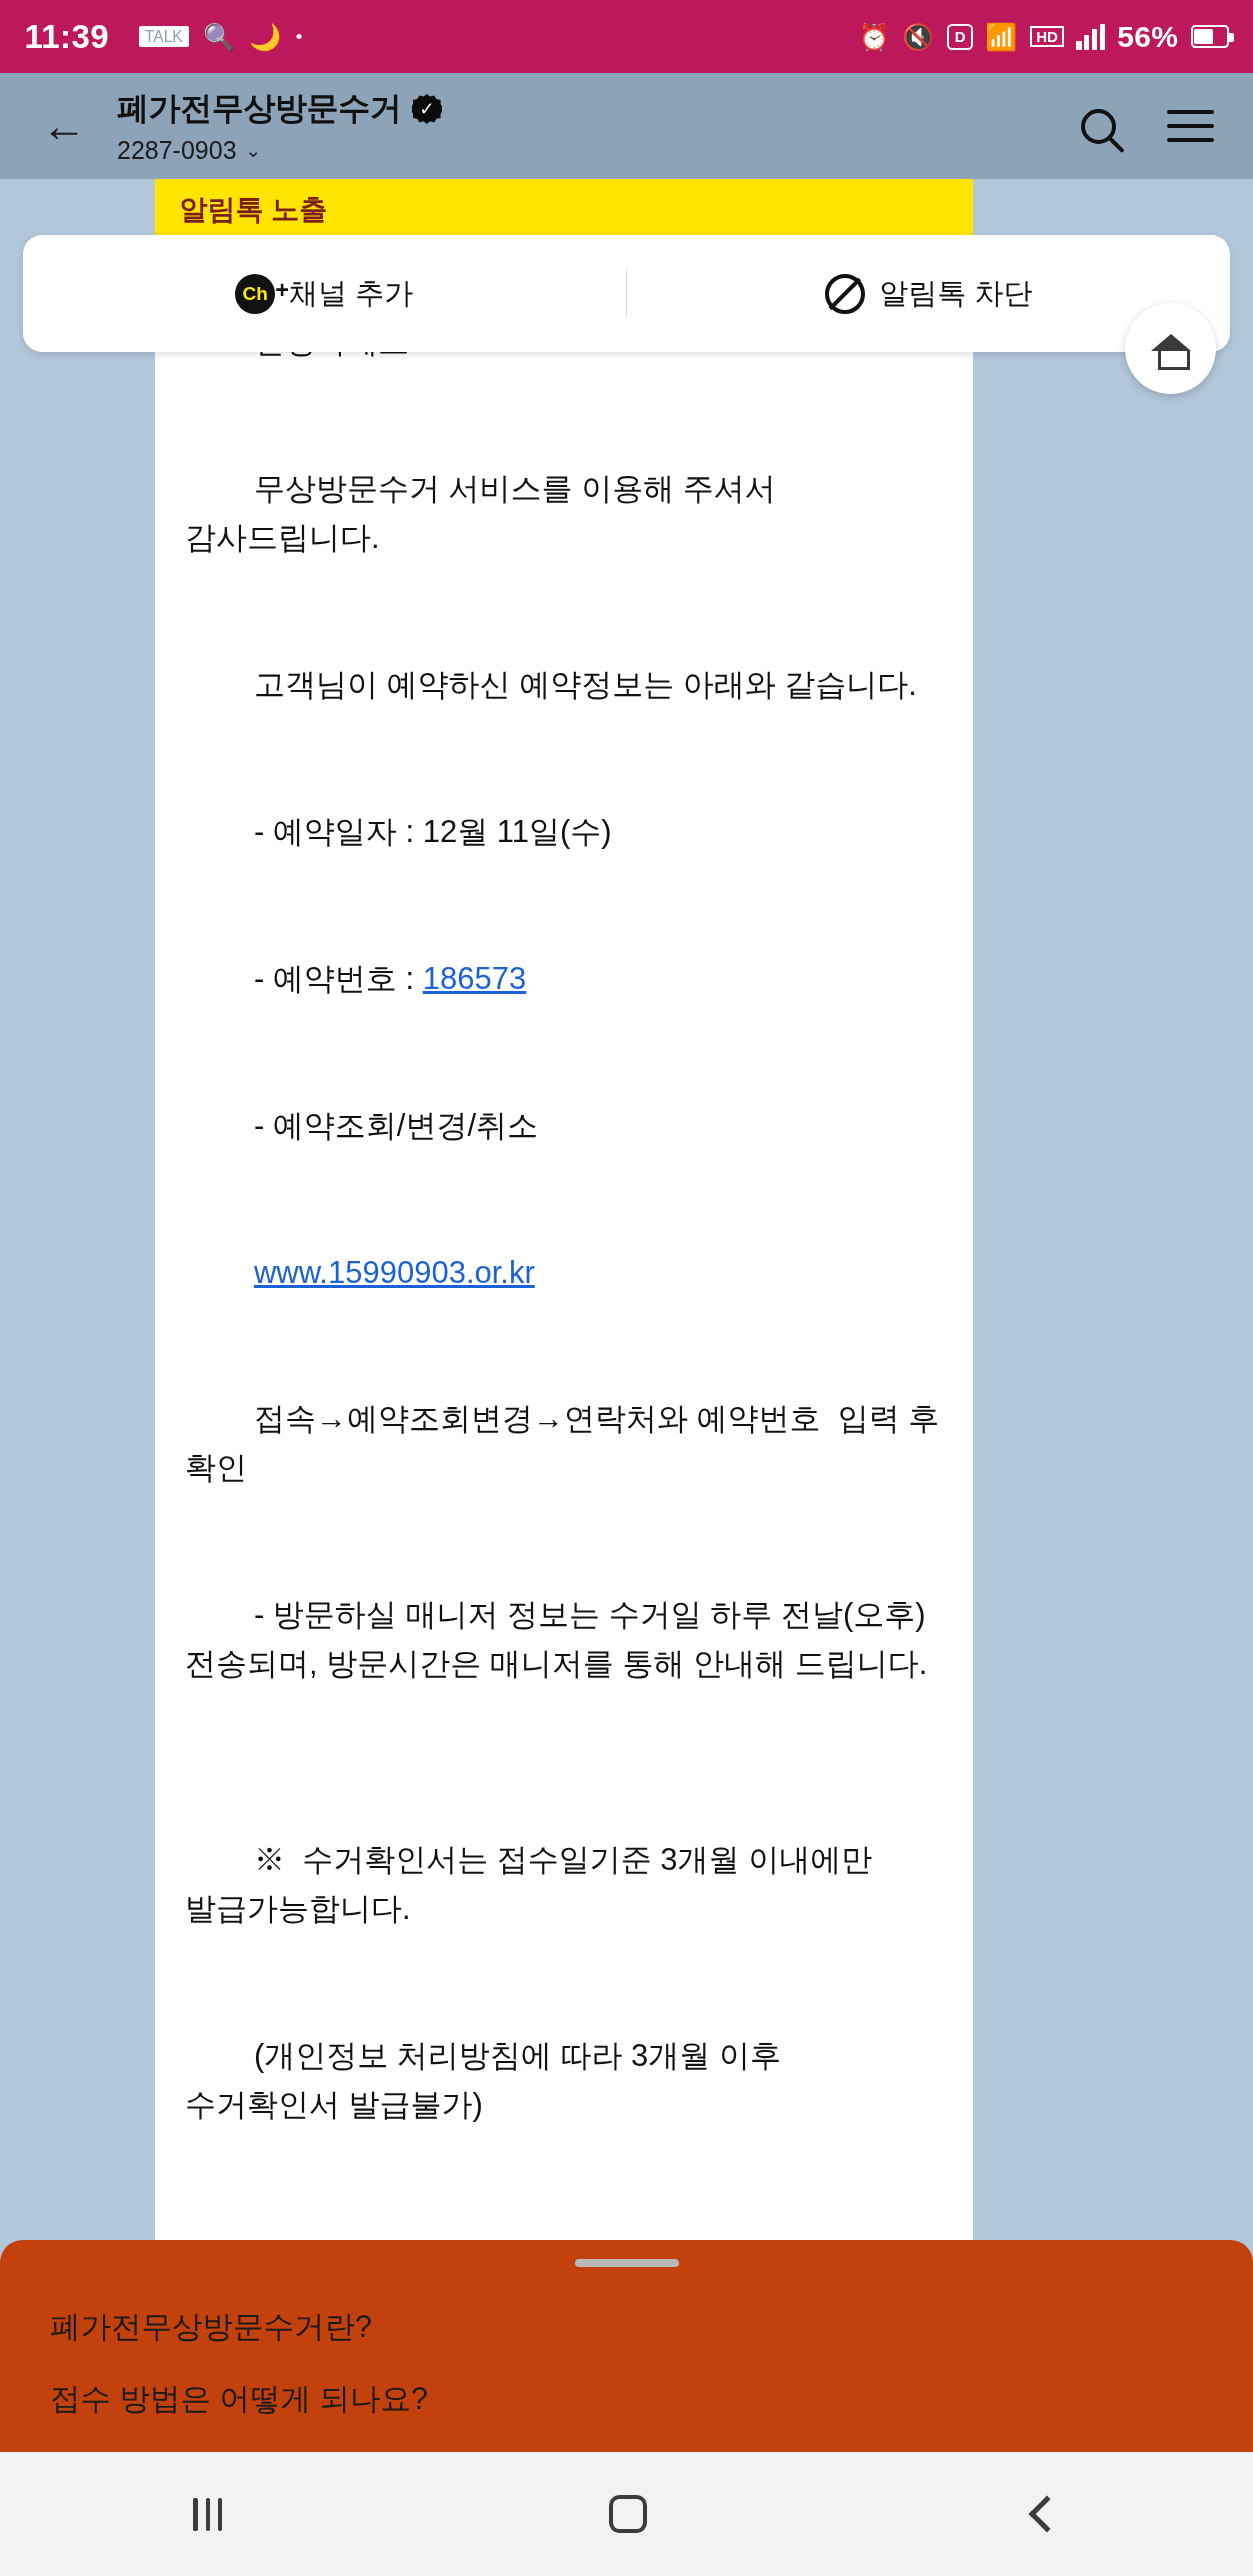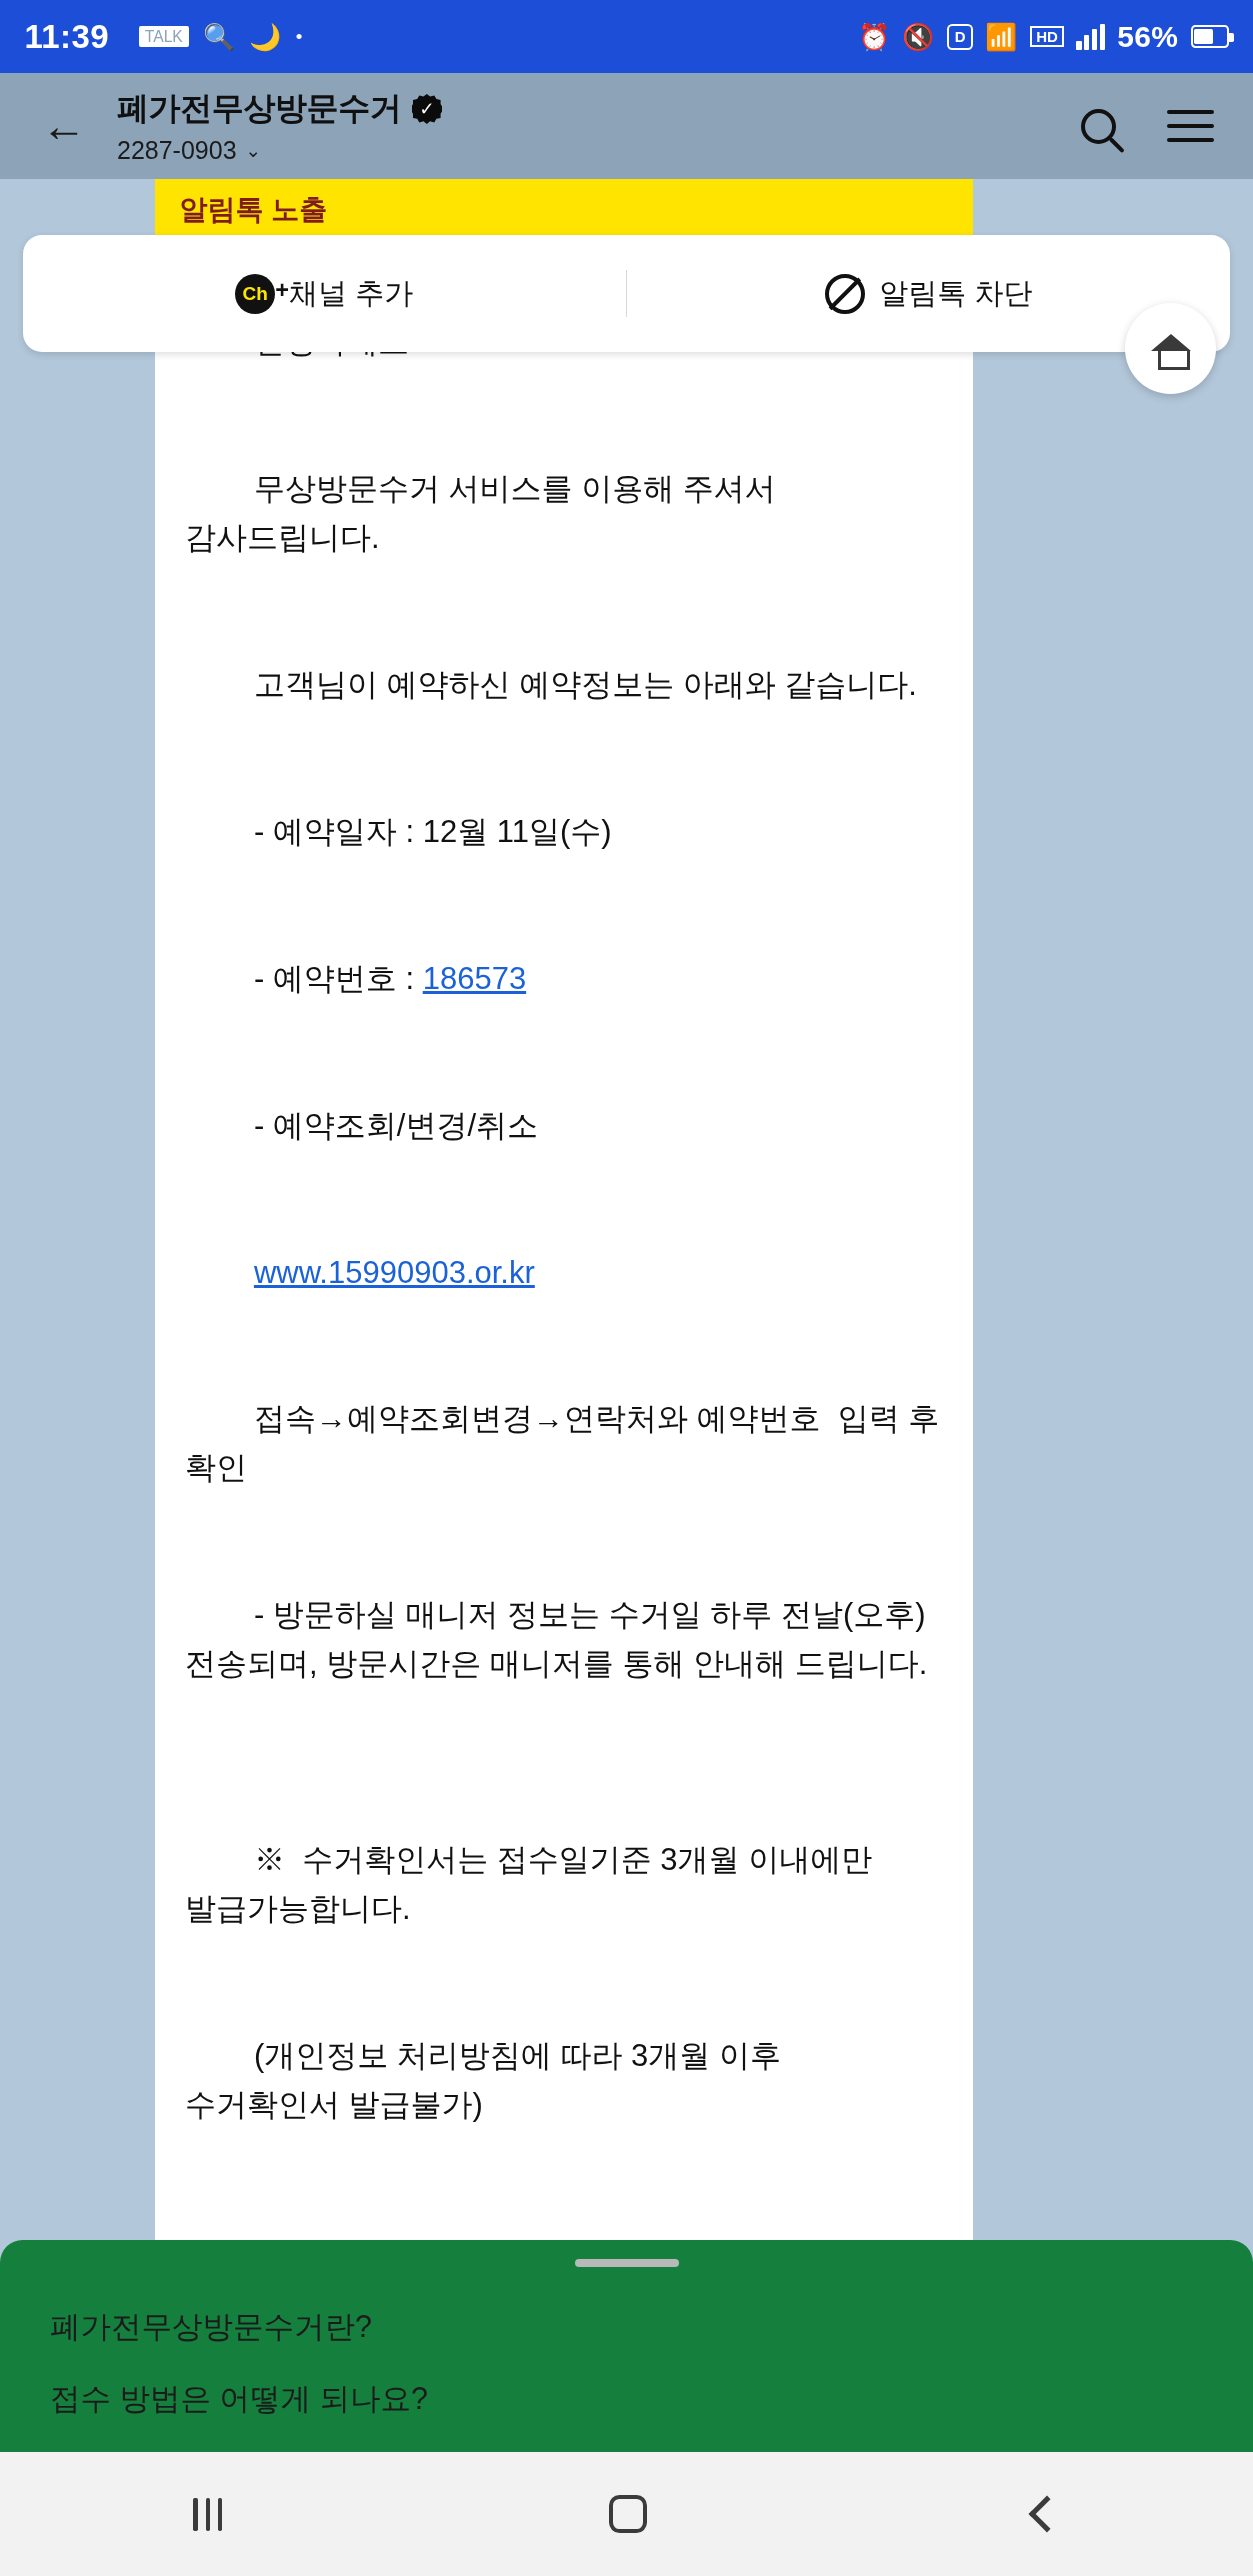--- a/index.html
+++ b/index.html
@@ -15,21 +15,21 @@
     width: 1253px;
     height: 2576px;
     background: #b2c7da;
     display: flex;
     flex-direction: column;
   }
 
   
   .statusbar {
     height: 73px;
-    background: #1d4ed8;
+    background: #be185d;
     display: flex;
     align-items: center;
     padding: 0 24.4px;
     color: #ffffff;
     flex: 0 0 auto;
   }
   .statusbar .clock {
     font-size: 33px;
     font-weight: bold;
     letter-spacing: 0.4px;
@@ -219,21 +219,21 @@
   .chev-down {
     width: 30px; height: 30px;
     border-right: 5.2px solid #3a3a3a; border-bottom: 5.2px solid #3a3a3a;
     transform: rotate(45deg) translate(-6.1px,-6.1px);
   }
 
   
   .sheet {
     position: absolute;
     left: 0; right: 0; bottom: 124px;
-    background: #15803d;
+    background: #c2410c;
     border-top-left-radius: 22.6px;
     border-top-right-radius: 22.6px;
     padding: 19px 0 22.6px;
     z-index: 8;
     height: 212px;
   }
   .grabber {
     width: 104px; height: 7.8px; border-radius: 5.2px; background: #b9b9b9;
     margin: 0 auto 24.4px;
   }

